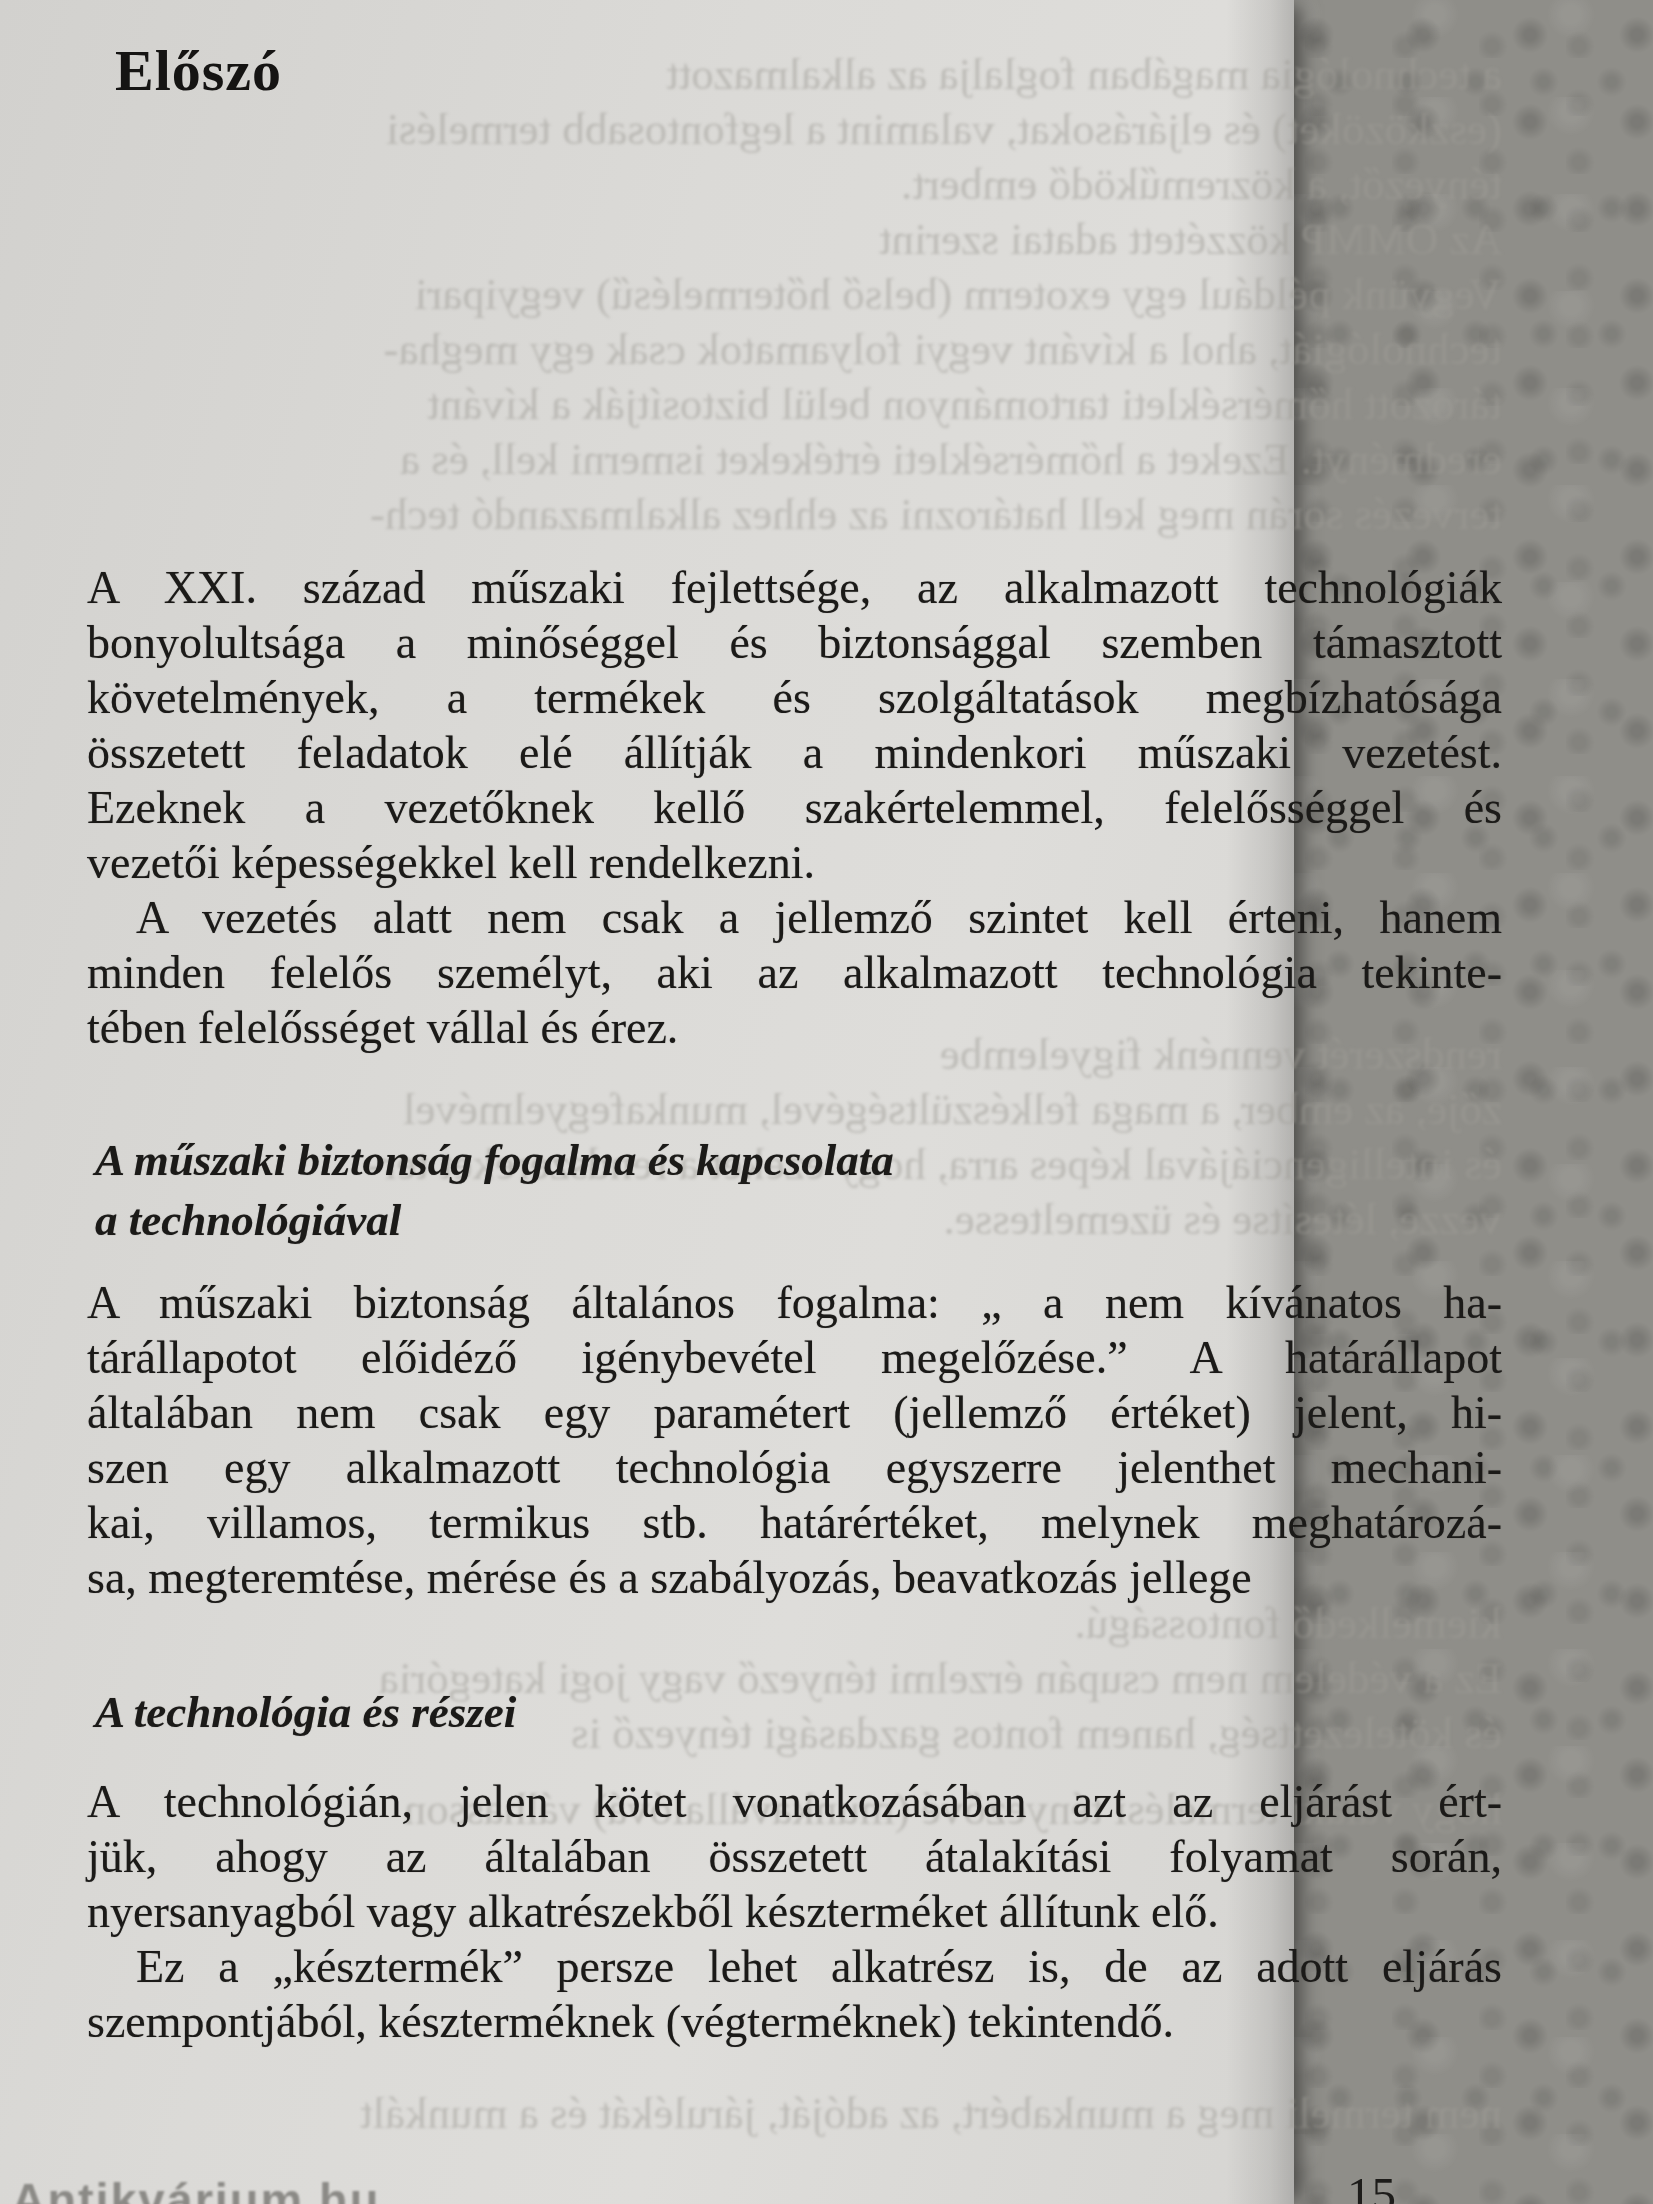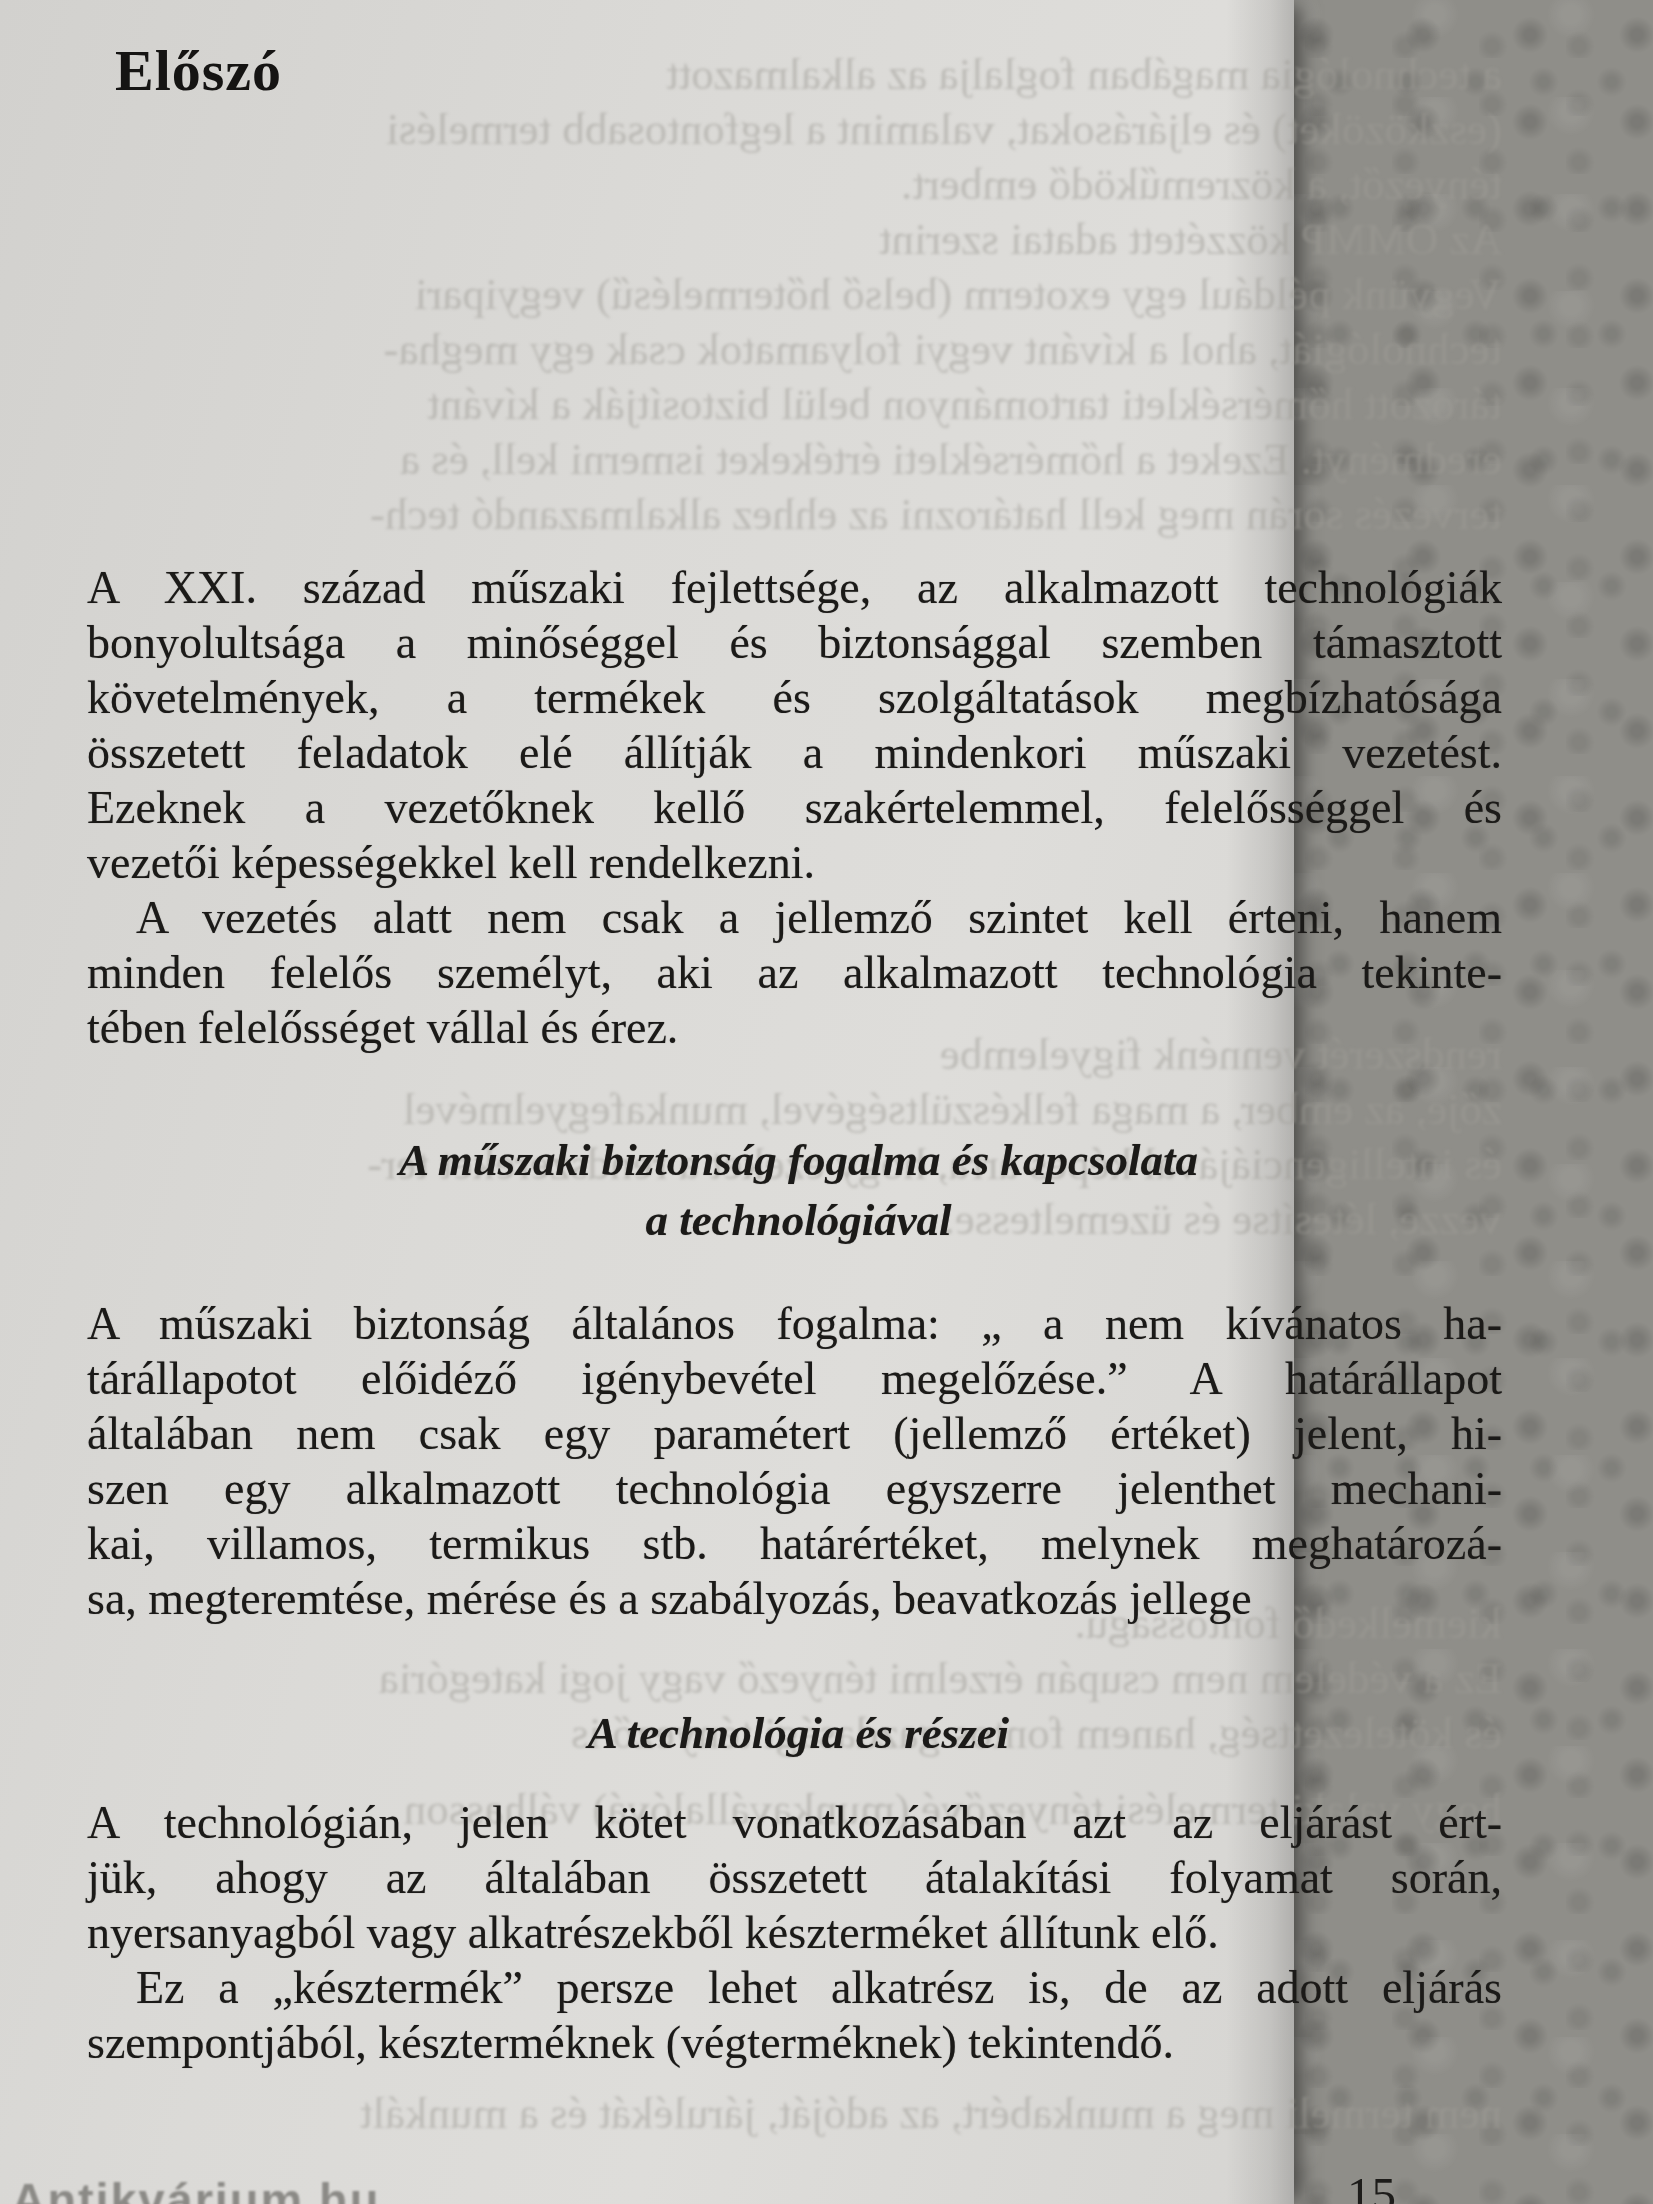--- a/index.html
+++ b/index.html
@@ -31,24 +31,24 @@
   .content{
     position:absolute;left:87px;top:12px;width:1415px;z-index:2;
     color:#1b1a18;
     text-shadow:0 0 1px rgba(25,23,20,.4);
   }
   .sec{font-size:46px;line-height:55px;}
   .para .line{text-align:justify;text-align-last:justify;}
   .para .line:last-child{text-align-last:left;}
   .para.indent .line:first-child{text-indent:49px;}
   .heading{font-weight:bold;font-style:italic;font-size:45px;line-height:60px;}
-  .heading .line{text-align:center;margin-left:8px;}
+  .heading .line{text-align:left;margin-left:8px;}
   .content .sec:nth-child(1){margin-top:548px;}
   .content .sec:nth-child(3){margin-top:75px;}
-  .content .sec:nth-child(4){margin-top:46px;}
+  .content .sec:nth-child(4){margin-top:25px;}
   .content .sec:nth-child(5){margin-top:77px;}
   .content .sec:nth-child(6){margin-top:32px;}
   .ghost{
     position:absolute;left:87px;width:1415px;z-index:1;
     transform:scaleX(-1);
     color:#9e9c96;opacity:.5;filter:blur(1.6px);
     font-size:45px;line-height:55px;
   }
   .ghost .line{text-align:left;}
   .g1{top:47px;}

